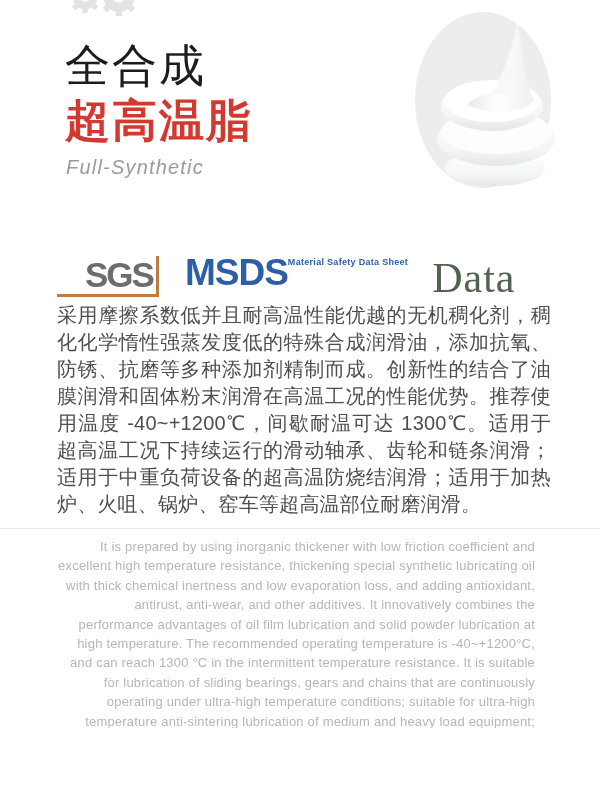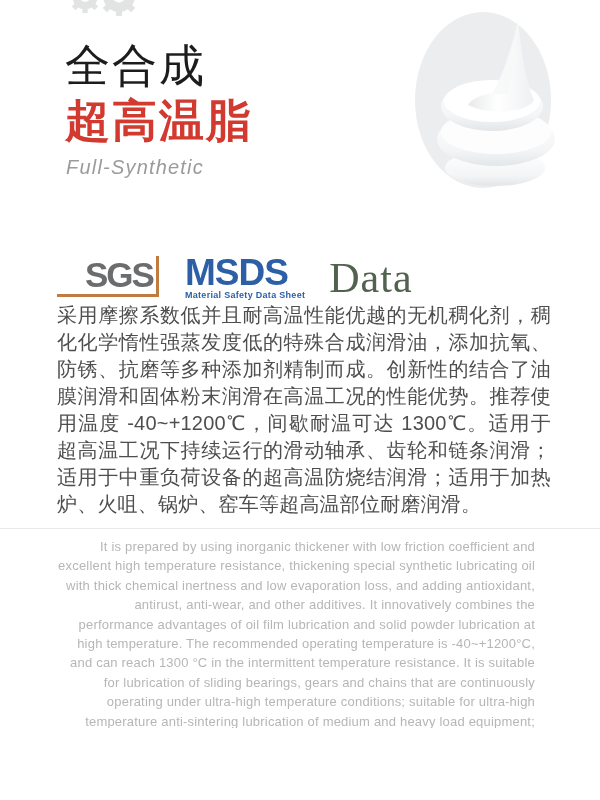--- a/index.html
+++ b/index.html
@@ -47,21 +47,21 @@
   }
   .badge-sgs{
     border-bottom:3px solid var(--sgs-line-orange);
     border-right:3px solid var(--sgs-line-orange);
     padding:0 3px 1px 28px;
   }
   .badge-sgs .sgs-text{
     font-size:35px;line-height:37px;font-weight:700;
     color:var(--sgs-gray);letter-spacing:-2px;
   }
-  .badge-msds{margin-left:26px;display:flex;flex-direction:column;align-items:flex-start;padding-bottom:1px;}
+  .badge-msds{margin-left:26px;display:flex;flex-direction:row;align-items:flex-start;padding-bottom:1px;}
   .msds-text{
     font-size:37px;line-height:33px;font-weight:800;
     color:var(--msds-blue);letter-spacing:-1px;
   }
   .msds-caption{
     font-size:9px;line-height:11px;font-weight:700;
     color:var(--msds-blue);letter-spacing:0.3px;margin-top:1px;white-space:nowrap;
   }
   .badge-rohs{
     margin-left:24px;margin-bottom:1px;

